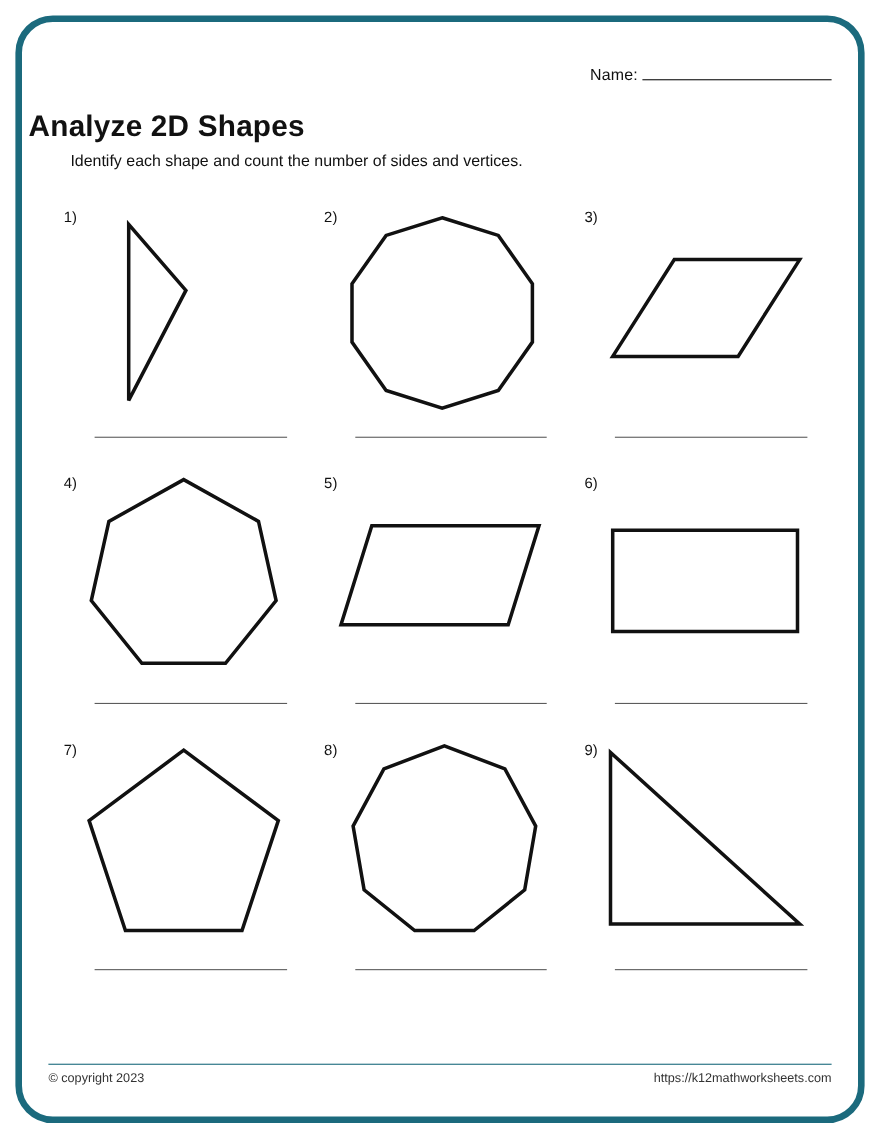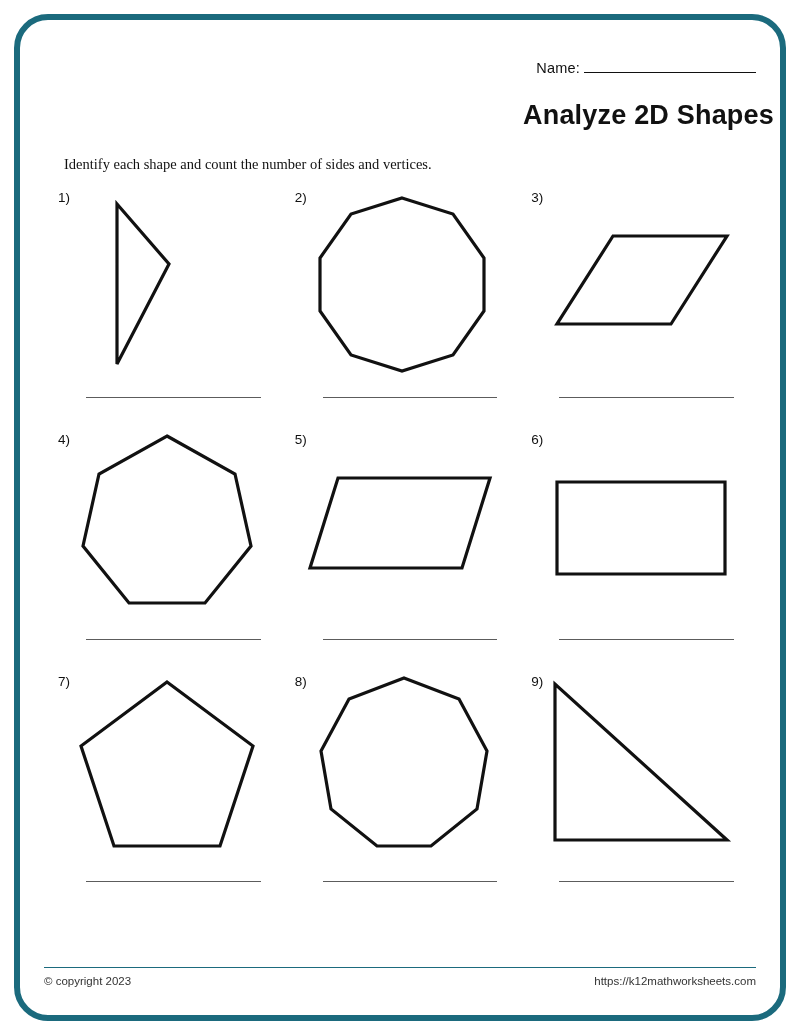--- a/index.html
+++ b/index.html
@@ -55,33 +55,32 @@
     border-bottom: 1.4px solid #111;
     height: 14px;
     margin-left: 4px;
     vertical-align: baseline;
   }
   .title {
     position: absolute;
     left: 0;
     right: 0;
     top: 74px;
-    text-align: right;
+    text-align: left;
     font-size: 27px;
     font-weight: bold;
     color: #111;
     letter-spacing: 0.2px;
   }
   .instructions {
     position: absolute;
     left: 38px;
-    top: 130px;
+    top: 113px;
     font-size: 14.5px;
     color: #111;
-    font-family: Liberation Serif, serif;
   }
   .grid {
     position: absolute;
     left: 26px;
     right: 18px;
     top: 158px;
     display: grid;
     grid-template-columns: repeat(3, 1fr);
     grid-template-rows: repeat(3, 242px);
     column-gap: 6px;

